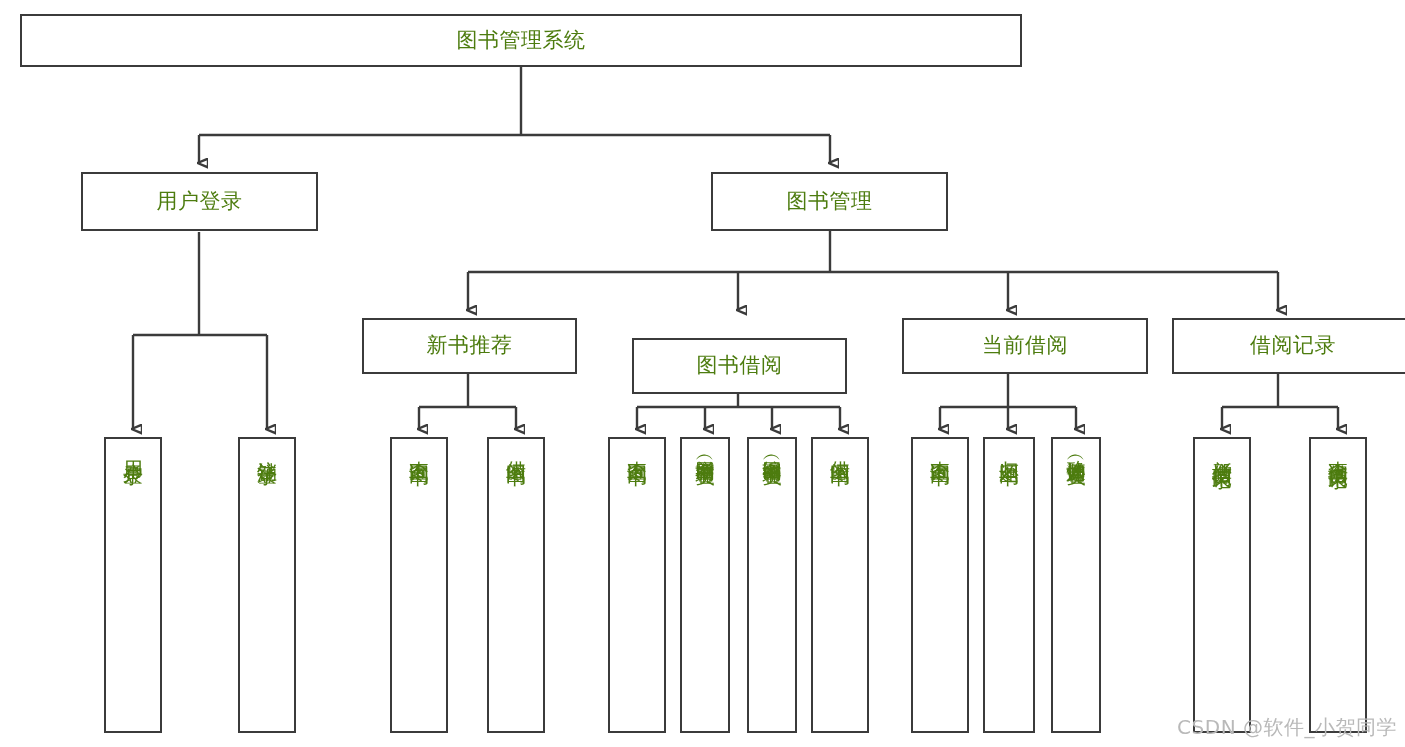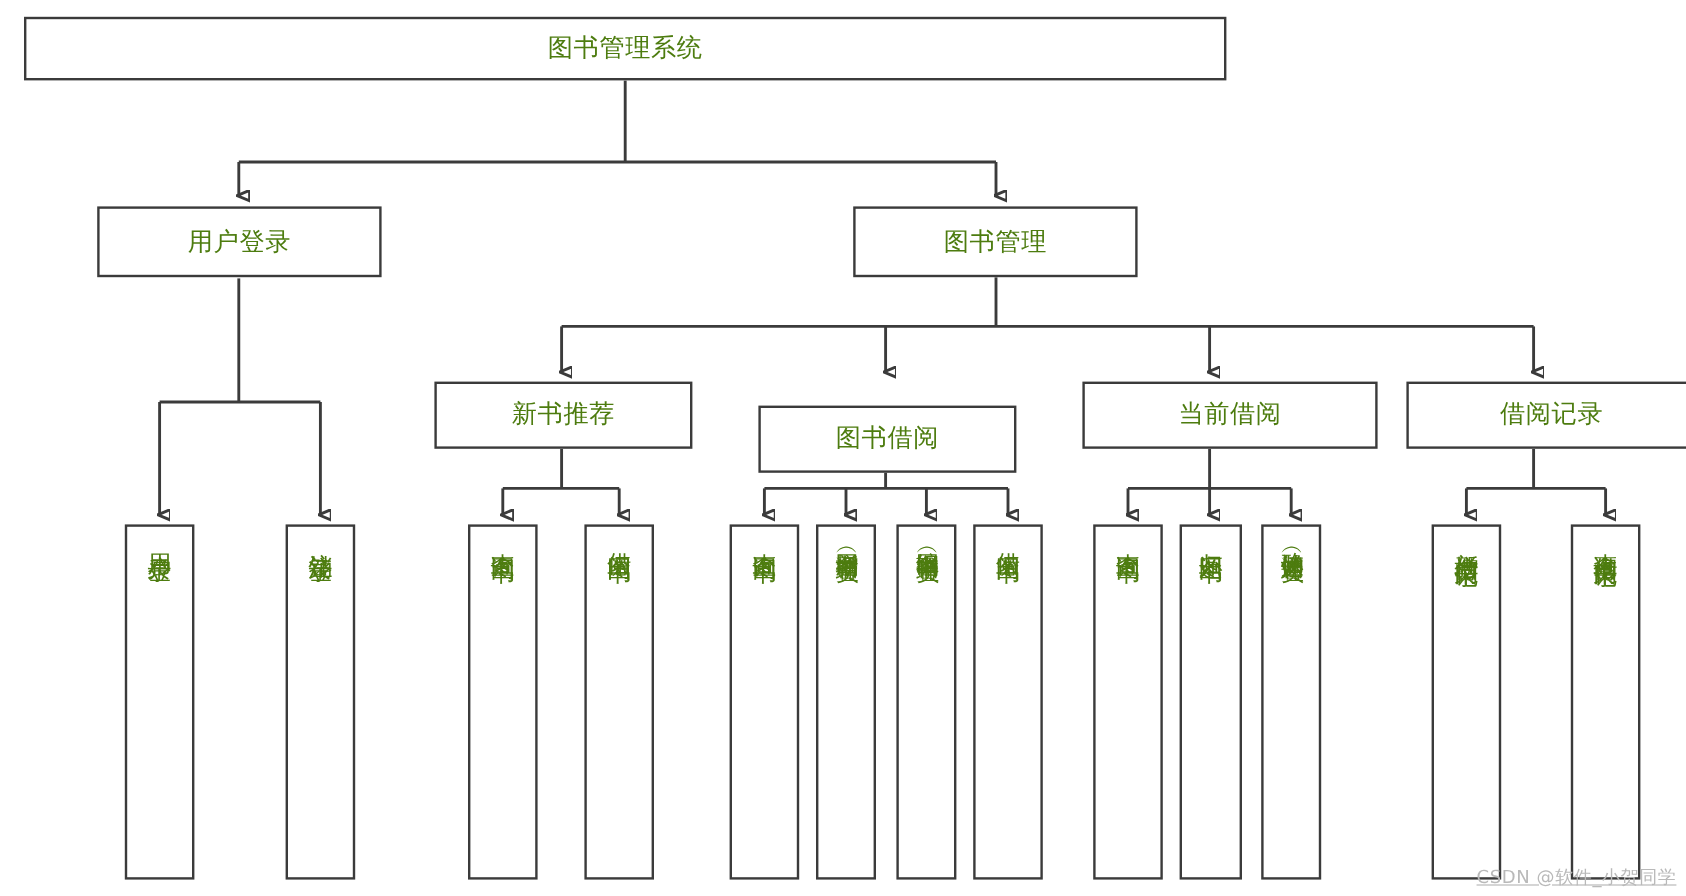--- a/index.html
+++ b/index.html
@@ -65,27 +65,26 @@
   svg#links path,svg#links line{
     stroke:#3b3b3b;
     stroke-width:2.4;
     fill:none;
   }
   
   #watermark{
     position:absolute;
     right:8px;
     bottom:6px;
-    font-size:15px;
+    font-size:20px;
     color:#b9b9b9;
     letter-spacing:0.5px;
     z-index:6;
     user-select:none;
     white-space:nowrap;
-    text-decoration:underline;
   }
 </style>
 </head>
 <body>
 
 <div id="canvas">
 
   <svg id="links" viewBox="0 0 1405 747">
     <defs>
       <marker id="arrow" markerWidth="11" markerHeight="11" refX="5" refY="9" orient="auto" markerUnits="userSpaceOnUse">

